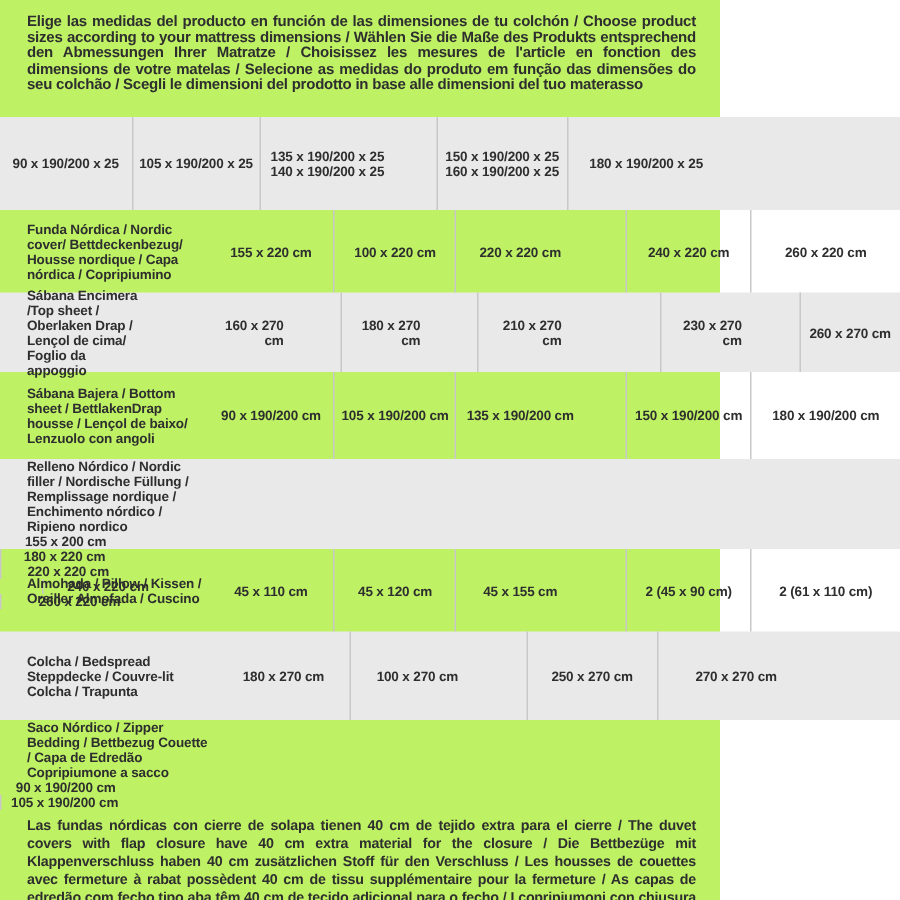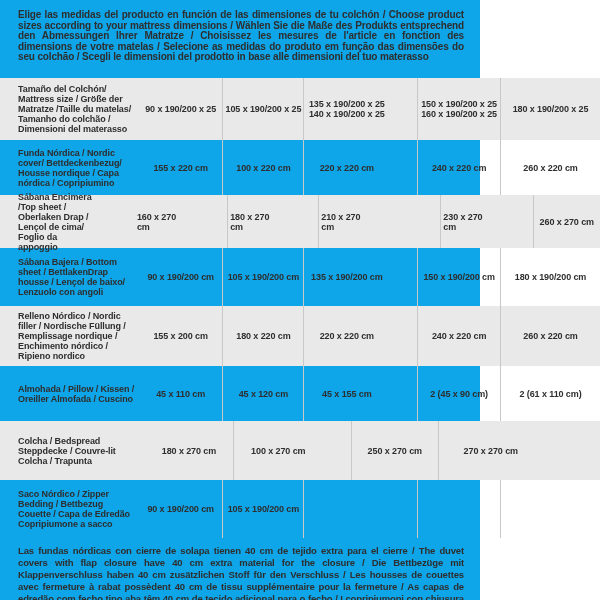--- a/index.html
+++ b/index.html
@@ -8,21 +8,21 @@
     background: #ffffff;
     width: 600px;
     height: 600px;
     overflow: hidden;
     font-family: "Liberation Sans", sans-serif;
   }
   .page {
     position: relative;
     width: 480px;
     height: 600px;
-    background: #0ea5e9;
+    background: #bef264;
     color: #2e2e2e;
   }
   .intro {
     position: absolute;
     top: 10px;
     left: 18px;
     right: 16px;
     margin: 0;
     font-size: 10px;
     line-height: 10.5px;
@@ -41,44 +41,44 @@
   .row {
     display: flex;
     width: 100%;
     box-sizing: border-box;
   }
   .row.shaded { background: #e9e9e9; }
   .row:nth-child(1) { height: 62px; }
   .row:nth-child(2) { height: 55px; }
   .row:nth-child(3) { height: 53px; gap: 36px; }
   .row:nth-child(4) { height: 58px; }
-  .row:nth-child(5) { height: 60px; }
+  .row:nth-child(5) { height: 60px; flex-direction: column; }
   .row:nth-child(6) { height: 55px; }
   .row:nth-child(7) { height: 59px; }
-  .row:nth-child(8) { height: 58px; }
+  .row:nth-child(8) { height: 58px; flex-direction: column; }
   .cell {
     box-sizing: border-box;
     display: flex;
     align-items: center;
     font-weight: 700;
     font-size: 9px;
     line-height: 10px;
     letter-spacing: -0.1px;
     color: #2e2e2e;
   }
   .cell.label {
     width: 24.2%;
     padding-left: 18px;
     padding-right: 4px;
     justify-content: flex-start;
     text-align: left;
   }
   .cell.val {
     justify-content: center;
-    text-align: left;
+    text-align: right;
     white-space: pre-line;
     padding: 0 2px;
   }
   .cell.col2 { width: 14.6%; }
   .cell.col3 { width: 14.2%; border-left: 1px solid #c8c8c8; }
   .cell.col4 { width: 15.0%; border-left: 1px solid #c8c8c8; }
   .cell.col5 { width: 14.5%; border-left: 1px solid #c8c8c8; margin-left: 28px; }
   .cell.col6 { width: 17.5%; border-left: 1px solid #c8c8c8; }
   .footnote {
     position: absolute;
@@ -95,21 +95,20 @@
   }
 </style>
 </head>
 <body>
 
 <div class="page">
   <p class="intro">Elige las medidas del producto en función de las dimensiones de tu colchón / Choose product sizes according to your mattress dimensions / Wählen Sie die Maße des Produkts entsprechend den Abmessungen Ihrer Matratze / Choisissez les mesures de l'article en fonction des dimensions de votre matelas / Selecione as medidas do produto em função das dimensões do seu colchão / Scegli le dimensioni del prodotto in base alle dimensioni del tuo materasso</p>
 
   <div class="size-table">
       <div class="row shaded">
-        <div class="cell label">Tamaño del Colchón/ Mattress size / Größe der Matratze /Taille du matelas/ Tamanho do colchão / Dimensioni del materasso</div>
         <div class="cell val col2">90 x 190/200 x 25</div>
         <div class="cell val col3">105 x 190/200 x 25</div>
         <div class="cell val col4">135 x 190/200 x 25
 140 x 190/200 x 25</div>
         <div class="cell val col5">150 x 190/200 x 25
 160 x 190/200 x 25</div>
         <div class="cell val col6">180 x 190/200 x 25</div>
       </div>
       <div class="row">
         <div class="cell label">Funda Nórdica /  Nordic cover/ Bettdeckenbezug/ Housse nordique  / Capa nórdica / Copripiumino</div>

